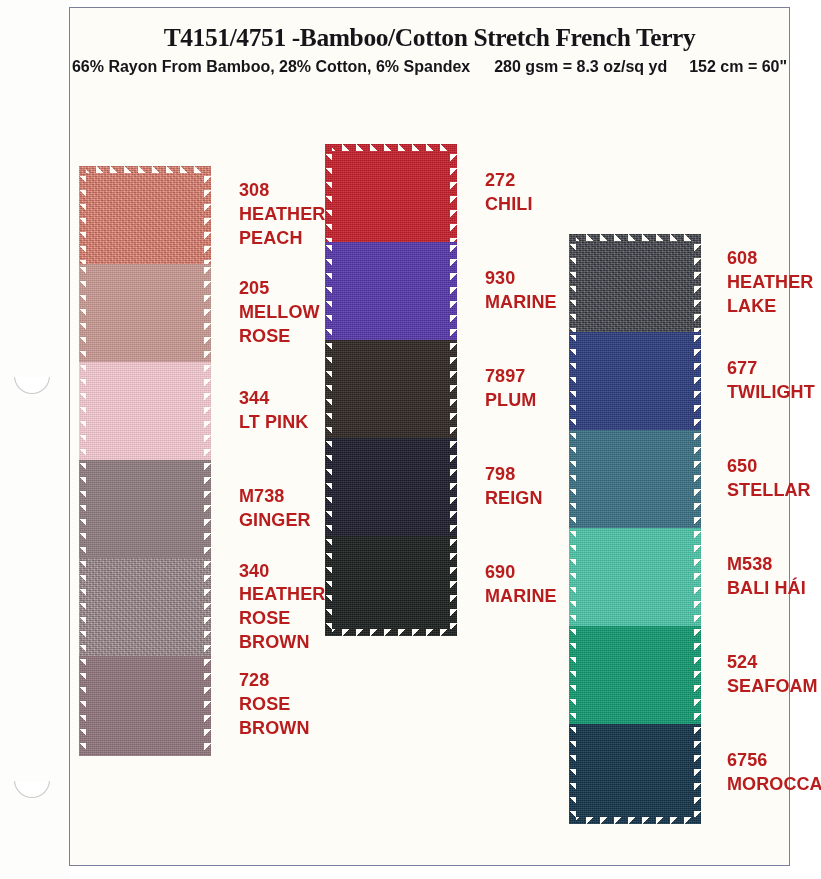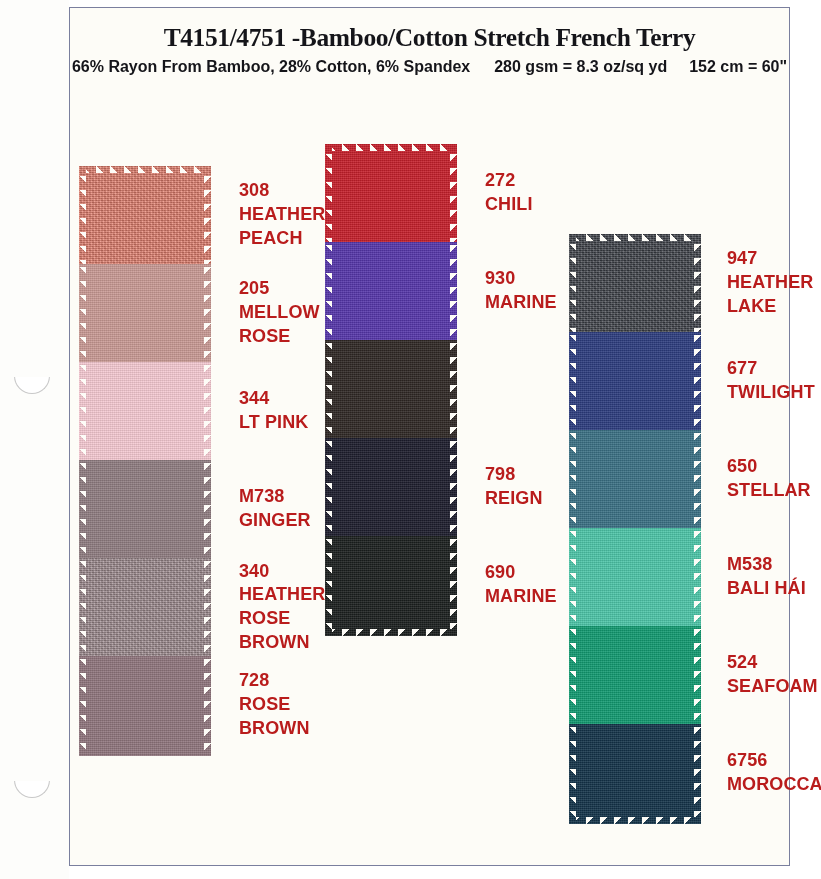--- a/index.html
+++ b/index.html
@@ -300,41 +300,45 @@
         </div>
         <div class="swatch-row">
           <div class="chip" style="background-color: rgb(85, 54, 170);"></div>
           <div class="label">
             <div class="code">930</div>
             <div class="name-line">MARINE</div>
           </div>
         </div>
         <div class="swatch-row">
           <div class="chip" style="background-color: rgb(46, 39, 36);"></div>
+          <div class="label">
+            <div class="code">7897</div>
+            <div class="name-line">PLUM</div>
+          </div>
         </div>
         <div class="swatch-row">
           <div class="chip" style="background-color: rgb(28, 28, 44);"></div>
           <div class="label">
             <div class="code">798</div>
             <div class="name-line">REIGN</div>
           </div>
         </div>
         <div class="swatch-row last">
           <div class="chip" style="background-color: rgb(26, 31, 30);"></div>
           <div class="label">
             <div class="code">690</div>
             <div class="name-line">MARINE</div>
           </div>
         </div>
       </div>
     <div class="column col-3">
         <div class="swatch-row first">
           <div class="chip heather" style="background-color: rgb(61, 65, 72);"></div>
           <div class="label">
-            <div class="code">947</div>
+            <div class="code">608</div>
             <div class="name-line">HEATHER</div>
             <div class="name-line">LAKE</div>
           </div>
         </div>
         <div class="swatch-row">
           <div class="chip" style="background-color: rgb(44, 60, 126);"></div>
           <div class="label">
             <div class="code">677</div>
             <div class="name-line">TWILIGHT</div>
           </div>

